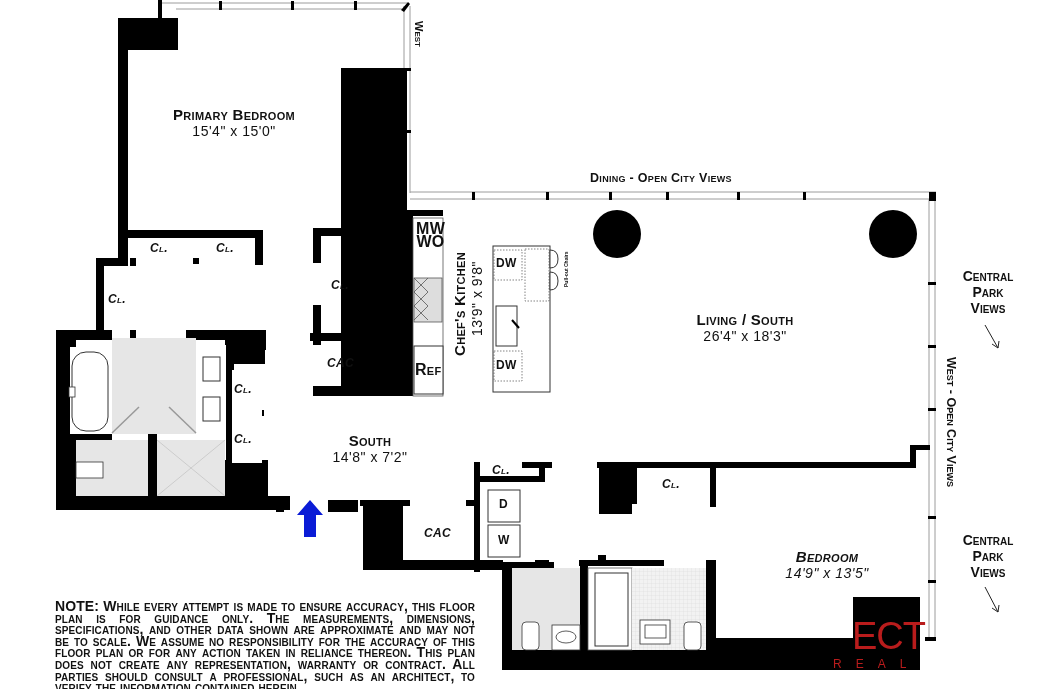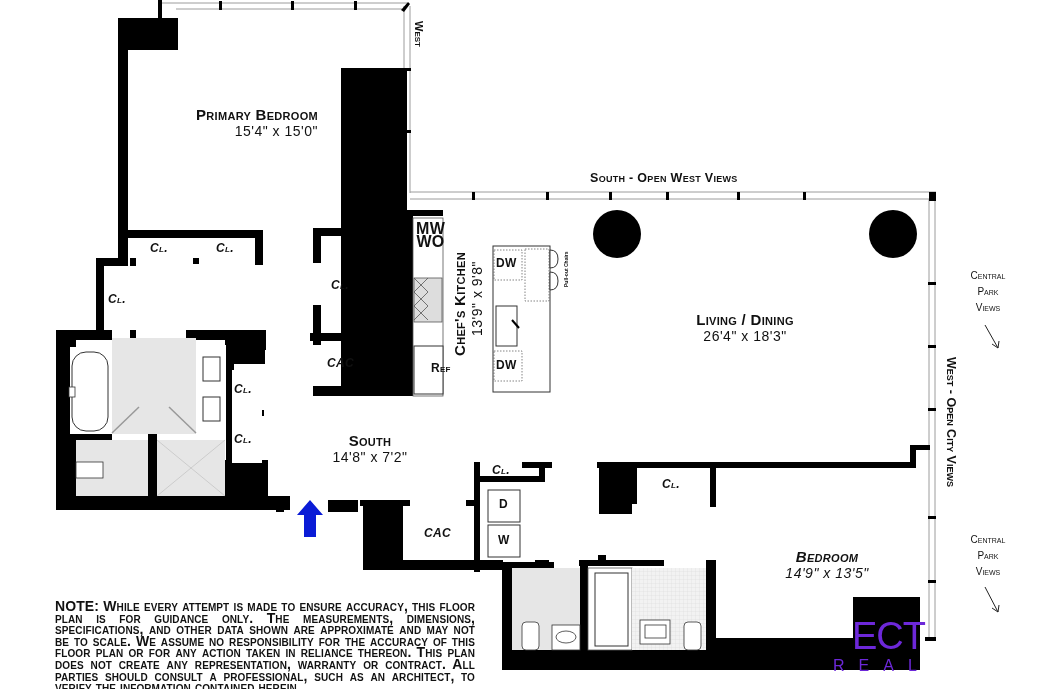--- a/index.html
+++ b/index.html
@@ -5,22 +5,22 @@
   html, body { margin:0; padding:0; background:#ffffff; }
   body { width:1040px; height:689px; position:relative; overflow:hidden; font-family:"Liberation Sans", sans-serif; color:#111; }
   .plan { position:absolute; left:0; top:0; width:1040px; height:689px; }
   .lbl { position:absolute; text-align:center; font-weight:bold; font-variant:small-caps; letter-spacing:0.3px; white-space:nowrap; }
   .room-name { font-size:15px; }
   .dim { font-weight:normal; font-variant:normal; font-size:14px; display:block; letter-spacing:0.5px; }
   .small { font-size:12px;font-style:italic; }
   .note { position:absolute; left:55px; top:601px; width:420px; font-size:14px; line-height:11.6px; font-weight:bold; font-variant:small-caps; text-align:justify; letter-spacing:0.1px; }
   .vert { position:absolute; transform-origin:left top; transform:rotate(90deg); white-space:nowrap; font-weight:bold; font-variant:small-caps; font-size:12.5px; }
   .vert-ccw { position:absolute; transform-origin:left top; transform:rotate(-90deg); white-space:nowrap; }
-  .cpv { position:absolute; text-align:center; font-weight:normal; font-variant:small-caps; font-size:10px; line-height:16px; }
-  .watermark { position:absolute; color:#6d28d9; font-family:"Liberation Sans", sans-serif; }
+  .cpv { position:absolute; text-align:center; font-weight:bold; font-variant:small-caps; font-size:14px; line-height:16px; }
+  .watermark { position:absolute; color:#b91c1c; font-family:"Liberation Sans", sans-serif; }
 </style>
 </head>
 <body>
 
 <svg class="plan" viewBox="0 0 1040 689" xmlns="http://www.w3.org/2000/svg">
   <defs>
     <pattern id="tile" width="4" height="4" patternUnits="userSpaceOnUse">
       <rect width="4" height="4" fill="#f2f2f2"></rect>
       <path d="M4 0V4M0 4H4" stroke="#dcdcdc" stroke-width="0.6"></path>
     </pattern>
@@ -194,27 +194,27 @@
     <rect x="645" y="625" width="21" height="13" fill="none" stroke="#333" stroke-width="0.8"></rect>
     <rect x="684" y="622" width="17" height="28" rx="4" fill="#fff" stroke="#333" stroke-width="0.8"></rect>
   </g>
 
   <polygon points="310,500 323,515 316,515 316,537 304,537 304,515 297,515" fill="#0a1bd6"></polygon>
 
   <path d="M985 325 L998 348 M992 344 L998 348 L999 341" stroke="#222" stroke-width="1" fill="none"></path>
   <path d="M985 587 L998 612 M992 608 L998 612 L999 605" stroke="#222" stroke-width="1" fill="none"></path>
 </svg>
 
-<div class="lbl room-name" style="left:150px; top:106px; width:168px;text-align:right;">
+<div class="lbl room-name" style="left:150px; top:106px; width:168px;">
   <span>Primary Bedroom</span>
   <span class="dim">15'4"  x  15'0"</span>
 </div>
 
 <div class="lbl room-name" style="left:660px; top:311px; width:170px;">
-  <span>Living / Dining</span>
+  <span>Living / South</span>
   <span class="dim">26'4"  x  18'3"</span>
 </div>
 
 <div class="vert-ccw" style="left:451px; top:356px;">
   <div class="lbl room-name" style="position:static;">Chef's Kitchen</div>
 </div>
 <div class="vert-ccw" style="left:469px; top:336px;">
   <div class="dim" style="font-size:14px;">13'9"  x  9'8"</div>
 </div>
 
@@ -236,38 +236,38 @@
 <div class="lbl small" style="left:234px; top:382px;">Cl.</div>
 <div class="lbl small" style="left:234px; top:432px;">Cl.</div>
 <div class="lbl small" style="left:492px; top:463px;">Cl.</div>
 <div class="lbl small" style="left:424px; top:526px;">CAC</div>
 <div class="lbl small" style="left:662px; top:477px;">Cl.</div>
 
 <div class="lbl" style="left:416px; top:222px; font-size:16px; line-height:13px;">
   <div>MW</div>
   <div>WO</div>
 </div>
-<div class="lbl" style="left:415px; top:361px; font-size:12px;margin-left:16px;">Ref</div>
+<div class="lbl" style="left:415px; top:361px; font-size:16px;">Ref</div>
 <div class="lbl" style="left:496px; top:256px; font-size:12px;">DW</div>
 <div class="lbl" style="left:496px; top:358px; font-size:12px;">DW</div>
 <div class="vert-ccw" style="left:563px; top:287px; font-size:5px; font-weight:bold; width:34px; text-align:center;">Pull-out Chairs</div>
 <div class="lbl" style="left:499px; top:497px; font-size:12px;">D</div>
 <div class="lbl" style="left:498px; top:533px; font-size:12px;">W</div>
 
 <div class="vert" style="left:425px; top:21px; font-size:11px;">West</div>
-<div class="lbl" style="left:590px; top:171px; font-size:12.5px;">South - Open West Views</div>
+<div class="lbl" style="left:590px; top:171px; font-size:12.5px;">Dining - Open City Views</div>
 <div class="vert" style="left:958px; top:357px;">West - Open City Views</div>
 
 <div class="cpv" style="left:952px; top:268px; width:72px;">
   <div>Central</div>
   <div>Park</div>
   <div>Views</div>
 </div>
 <div class="cpv" style="left:952px; top:532px; width:72px;">
   <div>Central</div>
   <div>Park</div>
   <div>Views</div>
 </div>
 
 <div class="note">NOTE: While every attempt is made to ensure accuracy, this floor plan is for guidance only. The measurements, dimensions, specifications, and other data shown are approximate and may not be to scale. We assume no responsibility for the accuracy of this floor plan or for any action taken in reliance thereon. This plan does not create any representation, warranty or contract. All parties should consult a professional, such as an architect, to verify the information contained herein.</div>
 
 <div class="watermark" style="left:852px; top:617px; font-size:38px; line-height:38px; letter-spacing:-1px;">ECT</div>
-<div class="watermark" style="left:833px; top:657px; font-size:16px; letter-spacing:14px;">REAL</div>
+<div class="watermark" style="left:833px; top:657px; font-size:12px; letter-spacing:14px;">REAL</div>
 
 </body></html>

